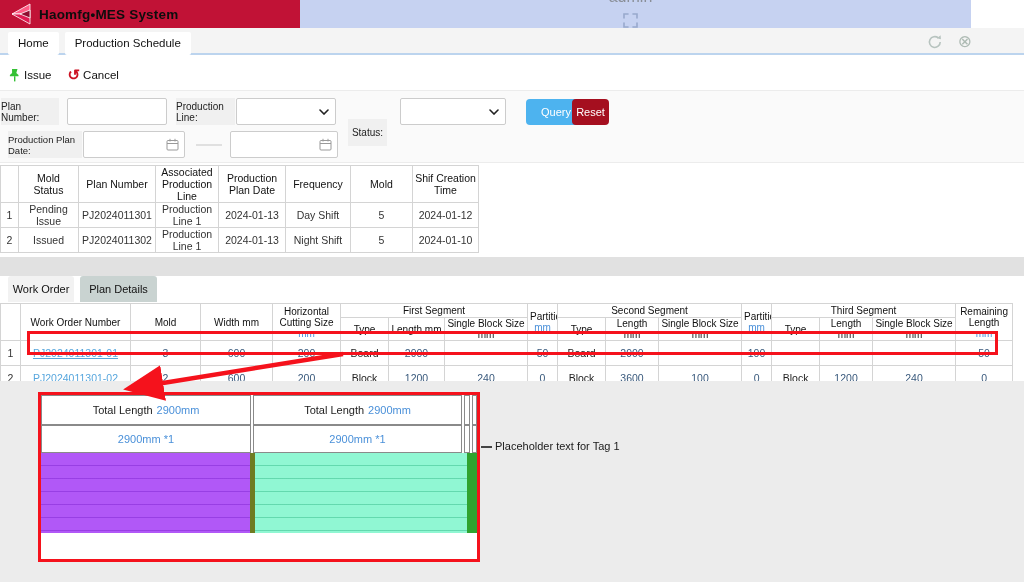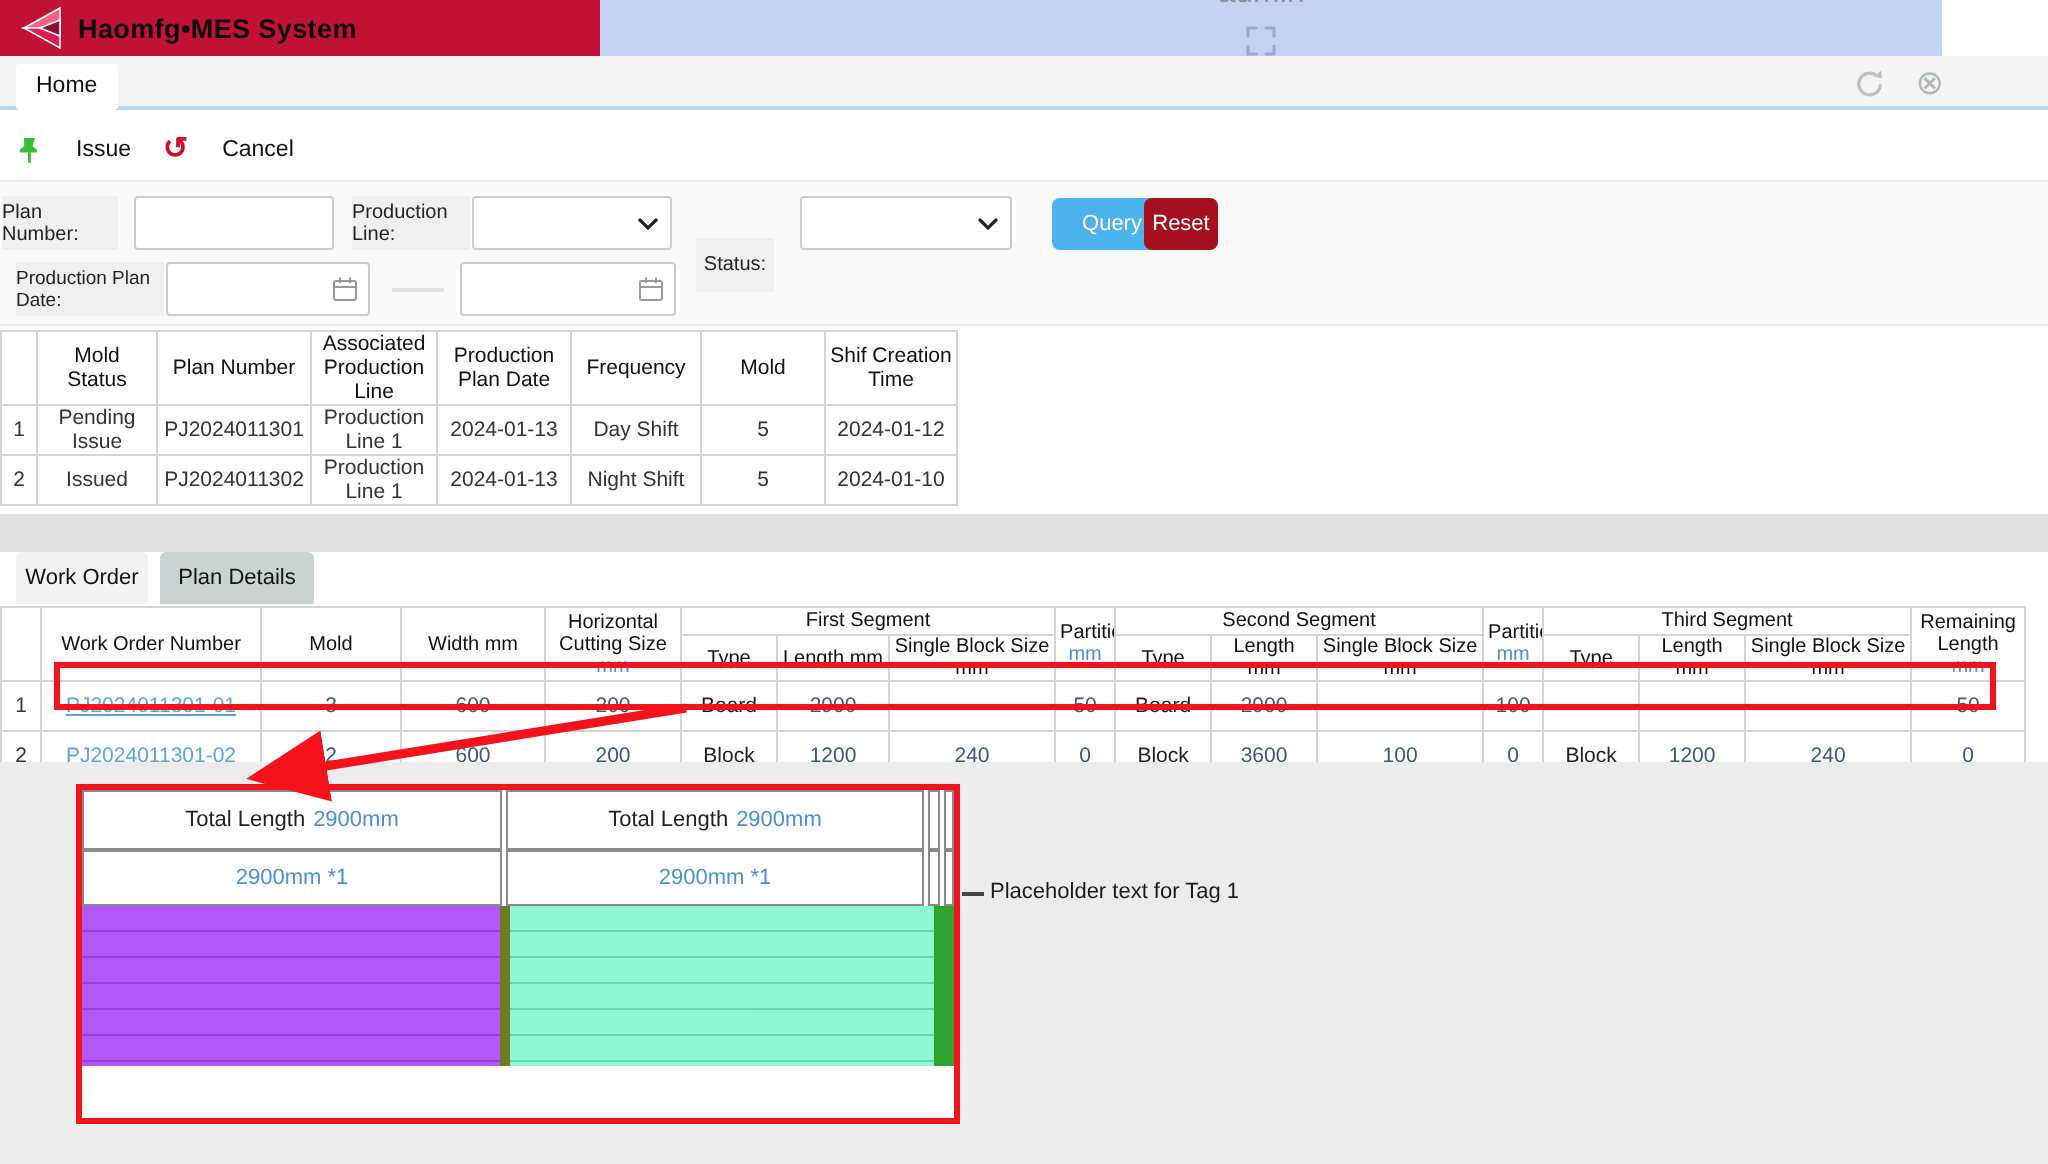--- a/index.html
+++ b/index.html
@@ -18,21 +18,21 @@
   .hdr-txt { font-size:11px; color:#2b2b2b; }
   .hdr-user { font-size:16px; color:#8a8f98; }
   
   .nav-bar { position:absolute; top:28px; left:0; width:1024px; height:27px; background:#f4f4f4; border-bottom:2px solid #bcd4ee; }
   .nav-tabs { position:absolute; left:8px; top:4px; display:flex; gap:6px; }
   .nav-tab { background:#fff; padding:5px 10px 6px; font-size:11.5px; color:#111; border-radius:2px; cursor:default; }
   .nav-icons { position:absolute; right:52px; top:5px; display:flex; gap:14px; align-items:center; }
   .close-glyph { font-size:17px; color:#aebbb4; line-height:18px; }
   
   .toolbar { position:absolute; top:60px; left:0; width:1024px; height:30px; background:#fff; display:flex; align-items:center; gap:16px; padding-left:8px; }
-  .tool-btn { display:flex; align-items:center; gap:17px; font-size:11.5px; color:#111; cursor:default; }
+  .tool-btn { display:flex; align-items:center; gap:3px; font-size:11.5px; color:#111; cursor:default; }
   .undo-glyph { color:#cc1122; font-size:15px; font-weight:bold; line-height:14px; }
   
   .filter-panel { position:absolute; top:90px; left:0; width:1024px; height:73px; background:#fafafa; border-top:1px solid #ececec; border-bottom:1px solid #ececec; }
   .f-label { position:absolute; background:#f0f0f0; height:27px; display:flex; align-items:center; justify-content:center; font-size:10px; color:#222; }
   .f-input { position:absolute; height:27px; background:#fff; border:1px solid #ccc; border-radius:2px; font-size:11px; padding:0 5px; font-family:"Liberation Sans",sans-serif; }
   .f-select { position:absolute; height:27px; background:#fff; border:1px solid #ccc; border-radius:2px; display:flex; align-items:center; justify-content:flex-end; padding-right:6px; }
   .date-box { position:absolute; height:27px; background:#fff; border:1px solid #ccc; border-radius:2px; display:flex; align-items:center; justify-content:flex-end; padding-right:5px; }
   .dash { position:absolute; height:2px; background:#e0e0e0; }
   .btn { position:absolute; height:26px; border-radius:4px; color:#fff; font-size:11px; display:flex; align-items:center; justify-content:center; cursor:default; }
   .btn-query { background:#4db3ef; }
@@ -113,20 +113,21 @@
         <path d="M1,5 V1 H5 M10,1 H14 V5 M14,10 V14 H10 M5,14 H1 V10" fill="none" stroke="#98a9cc" stroke-width="1.6" stroke-linecap="round"></path>
       </svg>
     </span>
   </div>
   <div class="header-gap"></div>
 </div>
 
 <div class="nav-bar">
   <div class="nav-tabs">
     <div class="nav-tab">Home</div>
+    <div class="nav-tab">Production Schedule</div>
   </div>
   <div class="nav-icons">
     <span>
       <svg width="18" height="18" viewBox="0 0 18 18">
         <path d="M14.2,9 a5.4,5.4 0 1 1 -1.9,-4.1" fill="none" stroke="#b7c3bf" stroke-width="1.6"></path>
         <path d="M14.6,2.2 L14.9,6.2 L10.9,5.2 Z" fill="#b7c3bf"></path>
       </svg>
     </span>
     <span class="close-glyph">⊗</span>
   </div>

